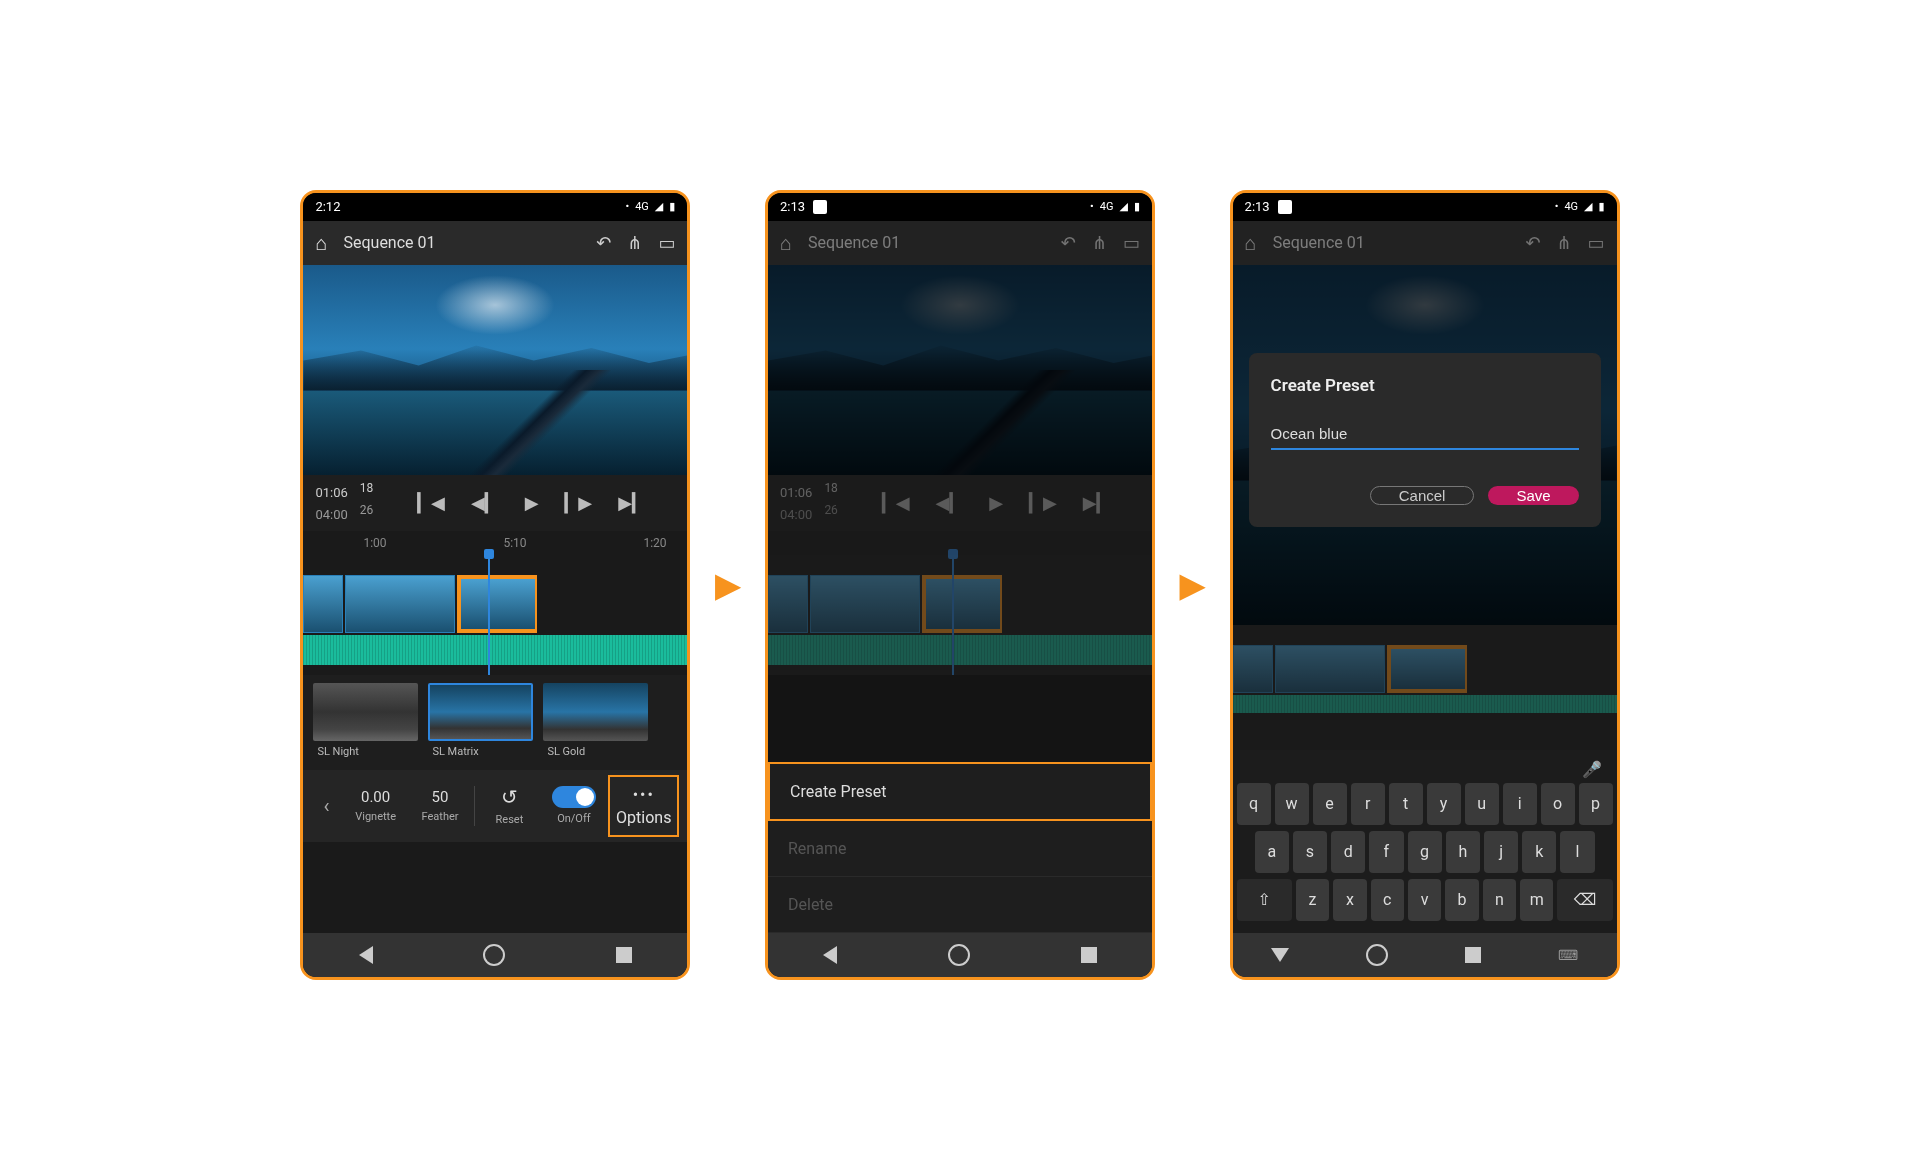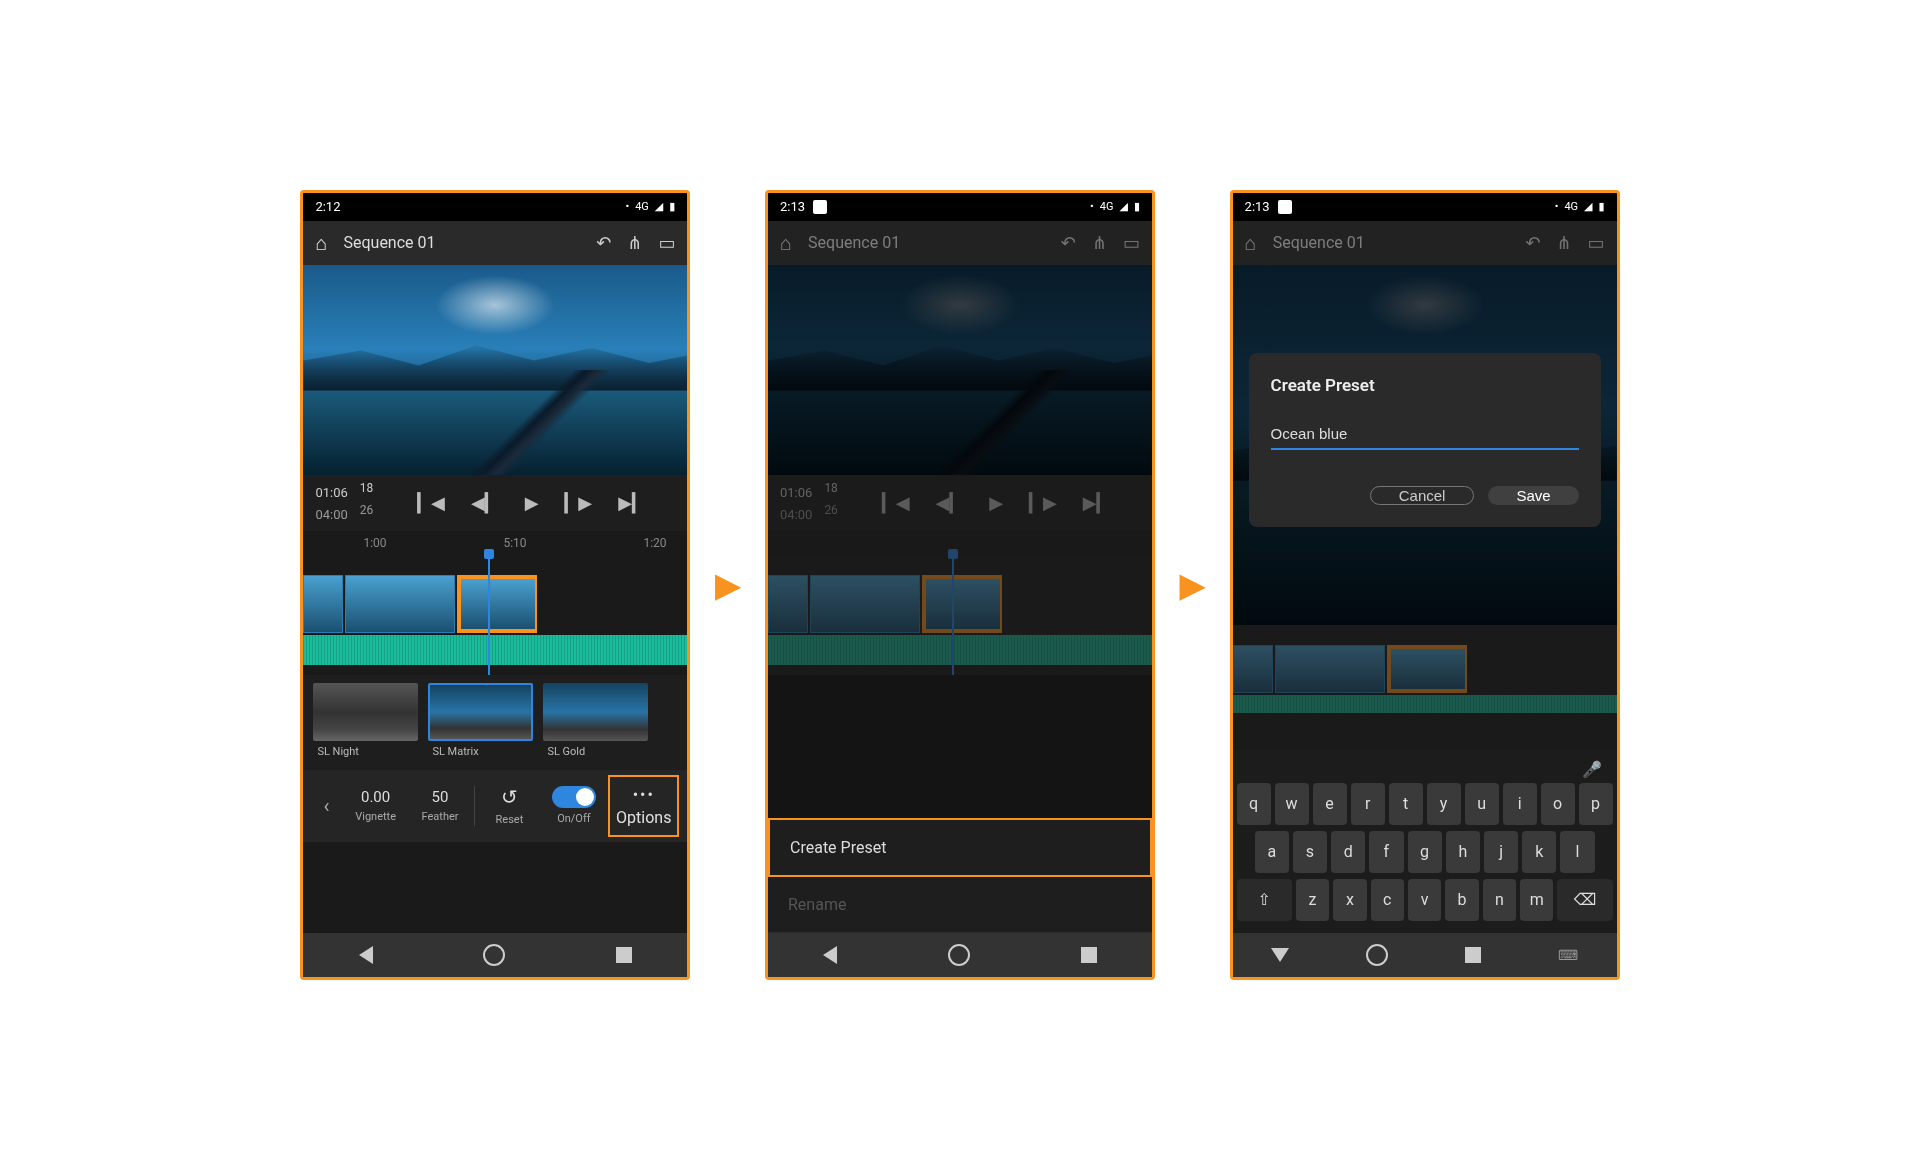--- a/index.html
+++ b/index.html
@@ -19,21 +19,21 @@
   }
   .arrow {
     color: #f7931e;
     font-size: 32px;
     font-weight: bold;
   }
   .phone {
     width: 390px;
     height: 790px;
     background: #1a1a1a;
-    border-radius: 4px;
+    border-radius: 16px;
     border: 3px solid #f7931e;
     overflow: hidden;
     position: relative;
     display: flex;
     flex-direction: column;
     color: #e0e0e0;
   }
   
   
   .status-bar {
@@ -282,21 +282,21 @@
     outline: none;
   }
   .dialog-buttons {
     display: flex; justify-content: flex-end; gap: 14px; margin-top: 36px;
   }
   .dbtn {
     padding: 0 28px; border-radius: 22px; font-size: 15px; font-weight: 500;
     border: none; cursor: pointer;
   }
   .dbtn.cancel { background: transparent; border: 1px solid #777; color: #ccc; }
-  .dbtn.save { background: #404040; color: #fff; }
+  .dbtn.save { background: #be185d; color: #fff; }
   
   
   .keyboard {
     position: absolute;
     bottom: 44px; left: 0; right: 0;
     background: #1c1c1c;
     padding: 6px 4px;
   }
   .kbd-top {
     display: flex; justify-content: flex-end; padding: 4px 10px;
@@ -478,20 +478,21 @@
             <div class="clip-thumb"></div>
           </div>
       </div>
       <div class="audio-row"></div>
       <div class="playhead"></div>
     </div>
     <div style="flex:1;background:#141414"></div>
     <div class="context-menu">
       <div class="menu-item highlight">Create Preset</div>
       <div class="menu-item disabled">Rename</div>
+      <div class="menu-item disabled">Delete</div>
     </div>
     <div class="nav-bar">
       <div class="nav-triangle"></div>
       <div class="nav-circle"></div>
       <div class="nav-square"></div>
     </div>
   </div>
 
   <div class="arrow">▶</div>
 

